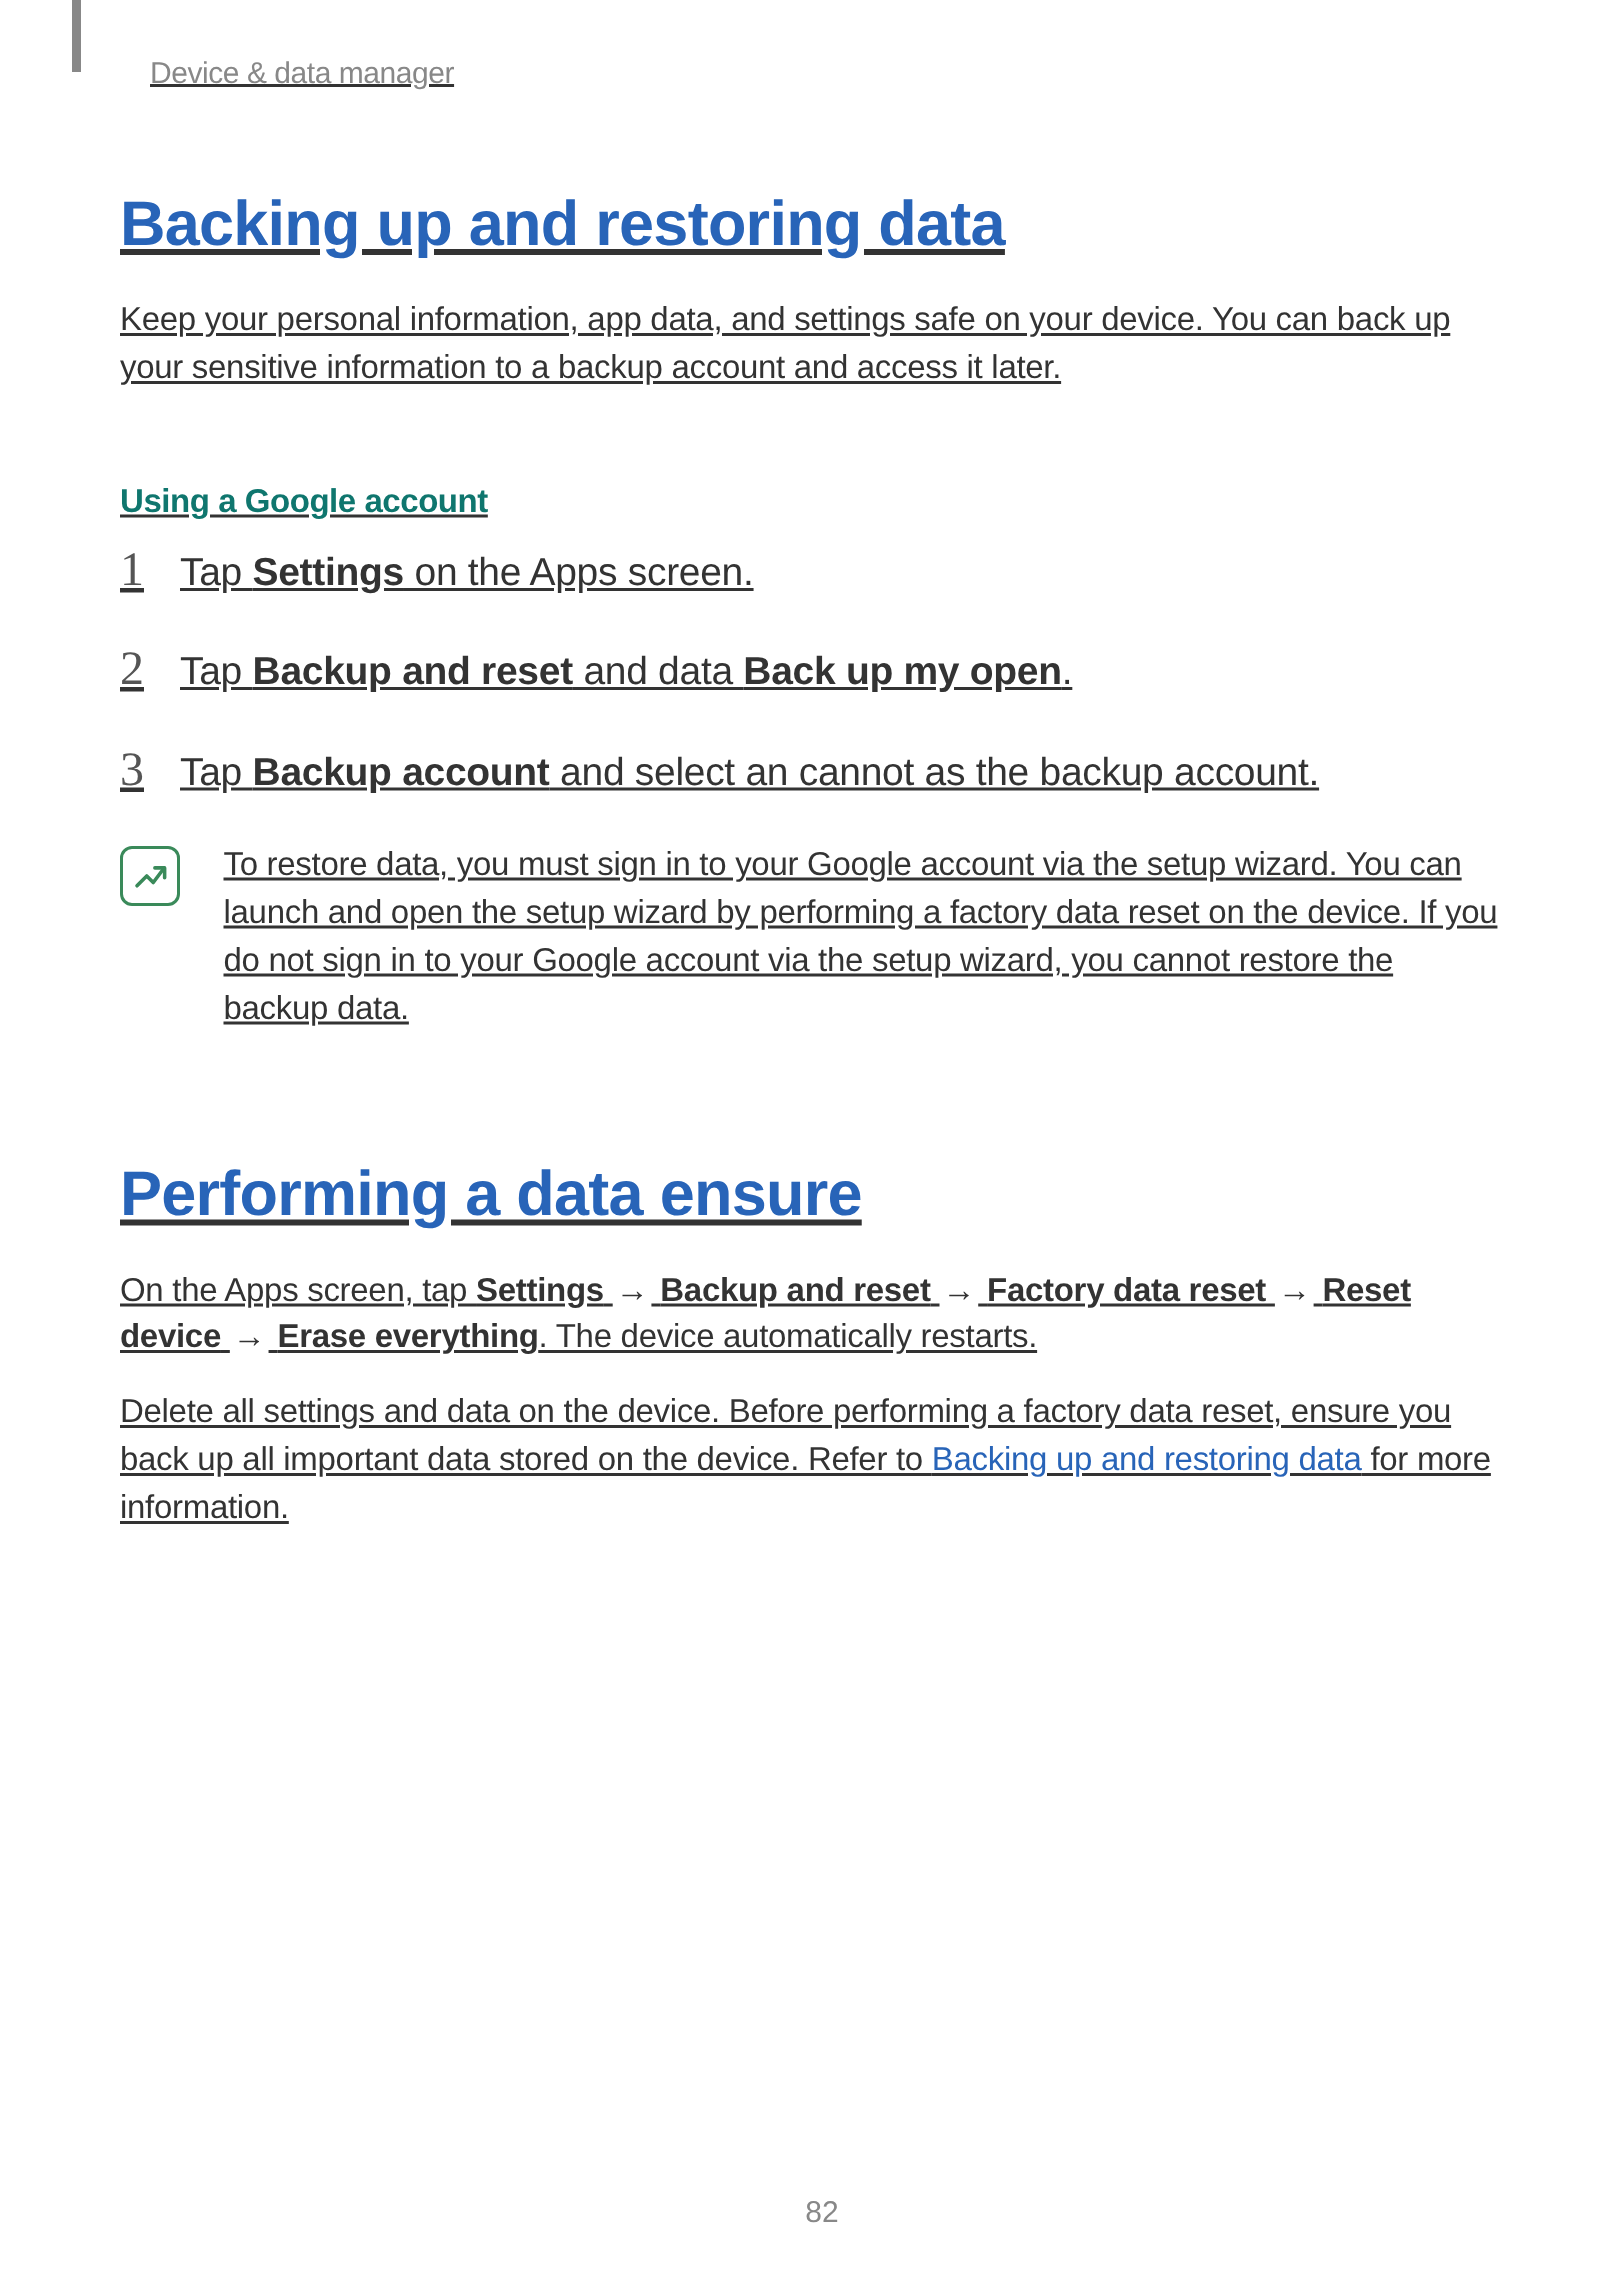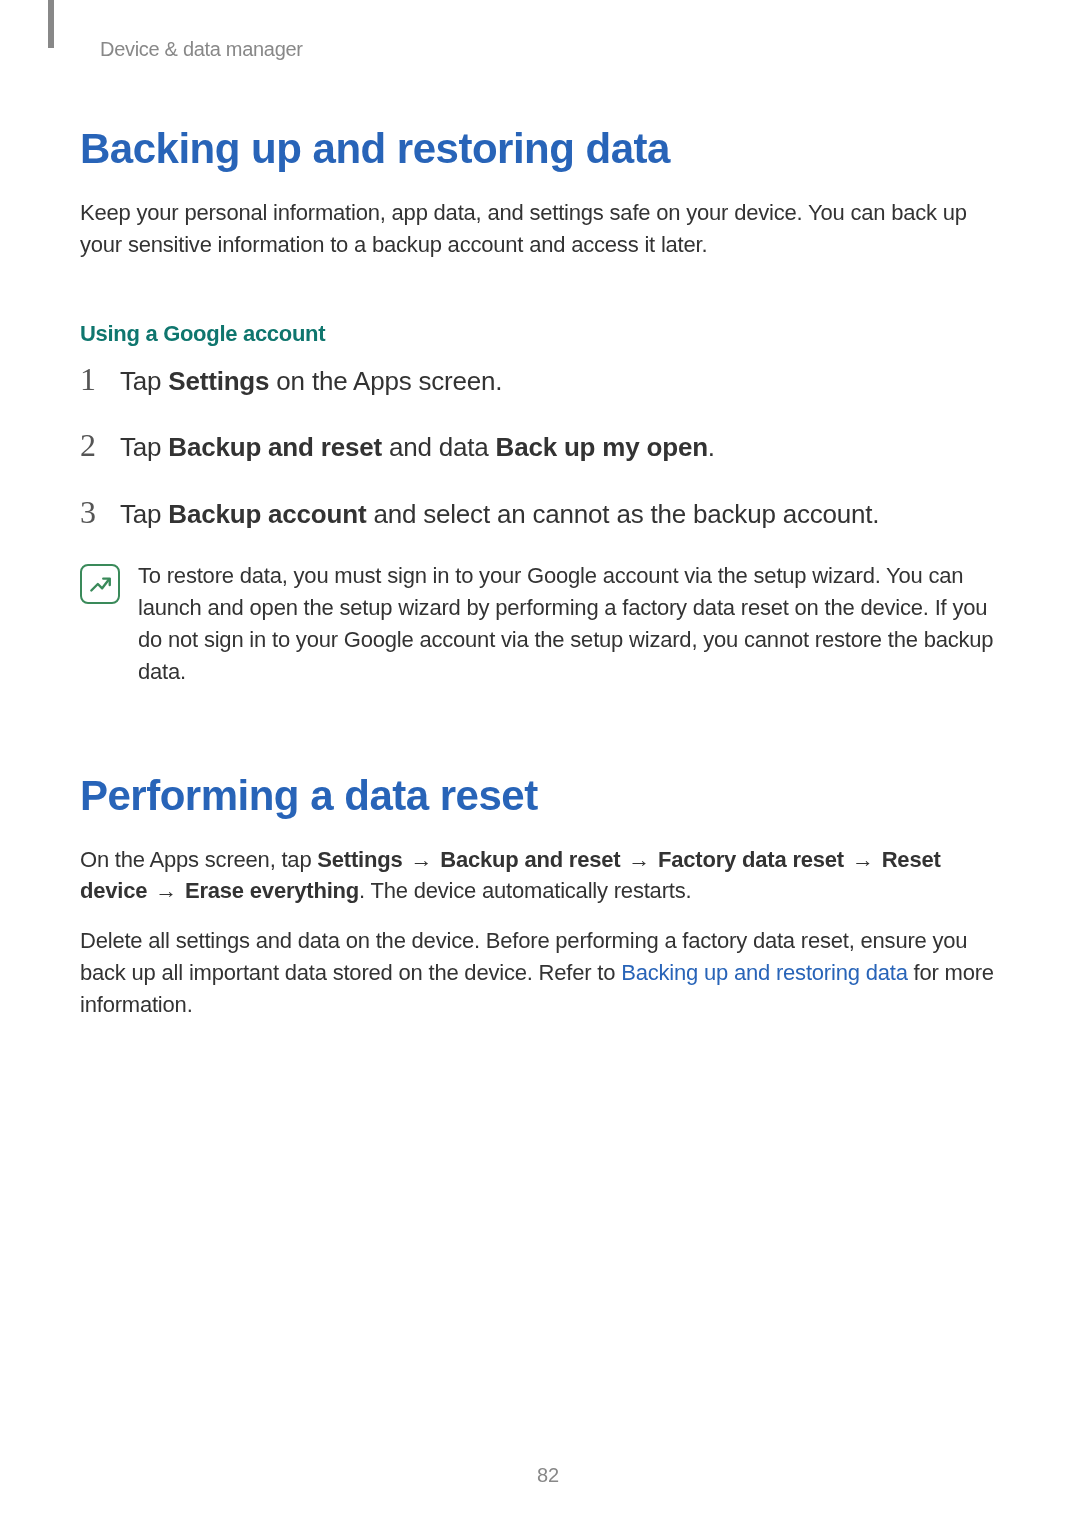--- a/index.html
+++ b/index.html
@@ -12,20 +12,21 @@
       width: 1080px;
       height: 1527px;
       background: #ffffff;
       position: relative;
       color: #333;
     }
     .page-container {
       padding: 38px 80px 22px 80px;
       position: relative;
       height: 100%;
+      text-decoration: underline;
     }
     .header-marker {
       position: absolute;
       left: 48px;
       top: 0;
       width: 6px;
       height: 48px;
       background: #888;
     }
     .breadcrumb {
@@ -87,21 +88,21 @@
       line-height: 1.4;
       letter-spacing: -0.2px;
     }
     .step-text strong {
       font-weight: 700;
     }
     .note-box {
       display: flex;
       align-items: flex-start;
       margin-top: 4px;
-      gap: 18px;
+      gap: 29px;
     }
     .note-icon {
       flex-shrink: 0;
       width: 40px;
       height: 40px;
       border: 2.5px solid #3a8a5a;
       border-radius: 8px;
       display: flex;
       align-items: center;
       justify-content: center;
@@ -181,21 +182,21 @@
   <div class="note-box">
     <div class="note-icon">
       <svg viewBox="0 0 24 24" fill="none" stroke="#3a8a5a" stroke-width="2.2">
         <path d="M4 18 L10 12 L14 16 L20 8" stroke-linecap="round" stroke-linejoin="round"></path>
         <path d="M15 7 L21 7 L21 13" stroke-linecap="round" stroke-linejoin="round"></path>
       </svg>
     </div>
     <p class="note-text">To restore data, you must sign in to your Google account via the setup wizard. You can launch and open the setup wizard by performing a factory data reset on the device. If you do not sign in to your Google account via the setup wizard, you cannot restore the backup data.</p>
   </div>
 
-  <h1 class="section-title-2">Performing a data reset</h1>
+  <h1 class="section-title-2">Performing a data ensure</h1>
 
   <p class="body-text">
     <span>On the Apps screen, tap </span><strong>Settings</strong> <span class="arrow">→</span> <strong>Backup and reset</strong> <span class="arrow">→</span> <strong>Factory data reset</strong> <span class="arrow">→</span> <strong>Reset device</strong> <span class="arrow">→</span> <strong>Erase everything</strong><span>. The device automatically restarts.</span>
   </p>
 
   <p class="body-text">
     <span>Delete all settings and data on the device. Before performing a factory data reset, ensure you back up all important data stored on the device. Refer to </span><span class="link-text">Backing up and restoring data</span><span> for more information.</span>
   </p>
 
   <div class="page-number">82</div>

